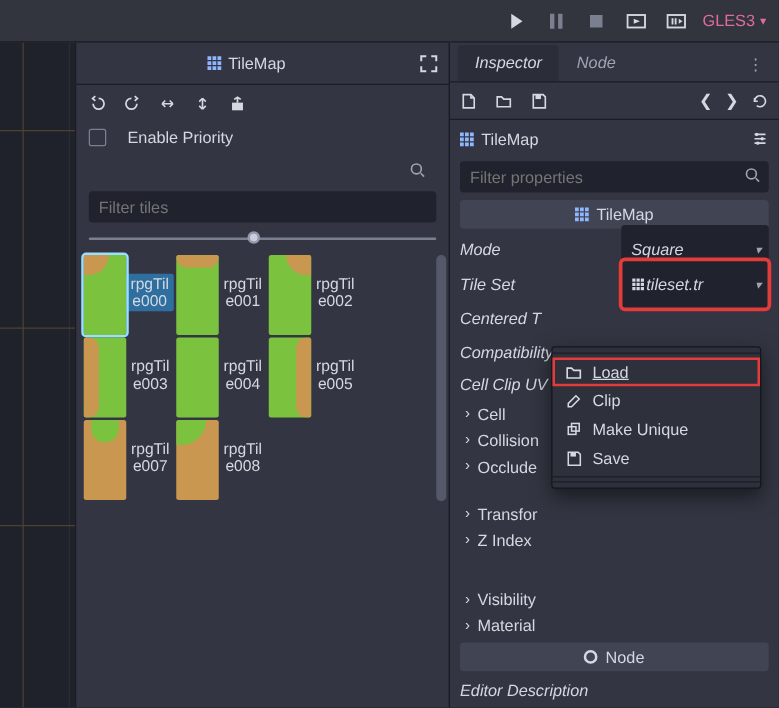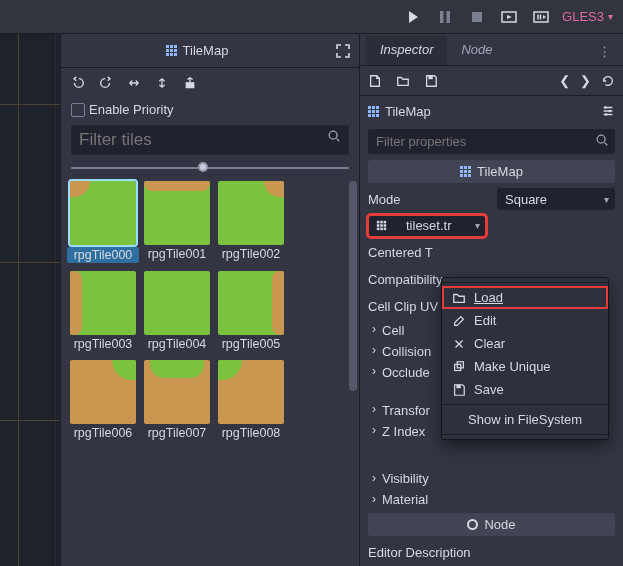--- a/index.html
+++ b/index.html
@@ -109,42 +109,43 @@
   .tile-toolbar {
     height: 30px;
     display: flex;
     align-items: center;
     gap: 14px;
     padding: 0 10px;
   }
   .tile-toolbar .tbtn { color: var(--text); cursor: pointer; display:flex;align-items:center; }
 
   .priority-row {
-    display:flex; align-items:center; gap:4px;
+    display:flex; align-items:center; gap:17px;
     padding: 4px 10px 6px 10px;
   }
   .priority-row .cb {
     width: 14px; height: 14px;
     border: 1px solid var(--text-dimmer);
     border-radius: 2px;
   }
 
   .filter-row {
     padding: 2px 10px 4px 10px;
     position: relative;
   }
   .filter-row input {
     width: 100%;
     background: var(--input-bg);
     border: none;
     border-radius: 3px;
     color: var(--text);
     padding: 5px 26px 5px 8px;
     outline: none;
-    font-size: 17px;
+    font-size: 13px;
+    margin-top: 28px;
   }
   .filter-row .search-ic {
     position: absolute; right: 18px; top: 6px; color: var(--text-dim);
   }
 
   .slider-row {
     height: 18px;
     padding: 0 10px;
     position: relative;
   }
@@ -165,21 +166,21 @@
     overflow: hidden;
     position: relative;
     padding: 4px 4px 4px 6px;
   }
   .tiles-grid {
     display:flex; flex-wrap: wrap;
     gap: 2px 2px;
   }
   .tile-item {
     width: 72px;
-    display:flex; flex-direction:column;
+    display:flex; flex-direction:row;
     align-items:center;
   }
   .tile-thumb {
     width: 66px; height: 64px;
     border-radius: 2px;
     position: relative;
     overflow: hidden;
   }
   .tile-item.sel .tile-thumb {
     outline: 2px solid #9adfff;
@@ -297,31 +298,32 @@
     margin: 3px 8px;
     height: 24px;
   }
   .class-header.node { gap:6px; }
 
   .prop-row {
     display:flex; align-items:center;
     height: 28px;
     padding: 0 8px 0 8px;
     gap: 6px;
+    font-style: italic;
   }
   .prop-row .label { flex:1; color: var(--text); }
   .prop-row .value-cell {
     width: 118px;
     background: var(--input-bg);
     border-radius:3px;
-    height: 22px;
+    height: 39px;
     display:flex; align-items:center;
     padding: 0 6px 0 8px;
     color: var(--text);
-    gap:19px;
+    gap:1px;
     position: relative;
   }
   .prop-row .value-cell .chev { margin-left:auto; font-size:10px; color: var(--text-dim); }
   .prop-row.highlighted .value-cell {
     outline: 3px solid var(--highlight-border);
     outline-offset: -1px;
   }
 
   .foldout {
     display:flex; align-items:center;
@@ -555,24 +557,20 @@
           <div class="tile-item">
             <div class="tile-thumb t5">
               <div class="dot" style="left: 20px; top: 22px;"></div>
               <div class="dot" style="left: 42px; top: 14px;"></div>
               <div class="dot" style="left: 12px; top: 44px;"></div>
               <div class="dot" style="left: 46px; top: 42px;"></div>
             </div>
             <div class="tile-label">rpgTile005</div>
           </div>
           <div class="tile-item">
-            <div class="tile-thumb t6"></div>
-            <div class="tile-label">rpgTile006</div>
-          </div>
-          <div class="tile-item">
             <div class="tile-thumb t7"></div>
             <div class="tile-label">rpgTile007</div>
           </div>
           <div class="tile-item">
             <div class="tile-thumb t8"></div>
             <div class="tile-label">rpgTile008</div>
           </div>
         </div>
       <div class="scrollbar">
           <div class="sb-thumb"></div>
@@ -675,20 +673,21 @@
 
     <div class="prop-row">
       <span class="label">Mode</span>
       <div class="value-cell">
         <span>Square</span>
         <span class="chev">▾</span>
       </div>
     </div>
 
     <div class="prop-row highlighted">
+      <span class="label">Tile Set</span>
       <div class="value-cell">
         <span class="grid-ic gray" style="transform:scale(.85)">
             <span></span>
             <span></span>
             <span></span>
             <span></span>
             <span></span>
             <span></span>
             <span></span>
             <span></span>
@@ -761,40 +760,31 @@
   <div class="mi highlight">
     <svg class="ic-sm" viewBox="0 0 16 16">
         <path d="M2 4 H6 L8 6 H14 V13 H2 Z" fill="none" stroke="currentColor" stroke-width="1.5"></path>
       </svg>
     <span>Load</span>
   </div>
   <div class="mi">
     <svg class="ic-sm" viewBox="0 0 16 16">
         <path d="M3 13 L3 10 L10 3 L13 6 L6 13 Z" fill="none" stroke="currentColor" stroke-width="1.4"></path>
       </svg>
-    <span>Edit</span>
-  </div>
-  <div class="mi">
-    <svg class="ic-sm" viewBox="0 0 16 16">
-        <path d="M4 4 L12 12 M12 4 L4 12" stroke="currentColor" stroke-width="1.6"></path>
-      </svg>
-    <span>Clear</span>
+    <span>Clip</span>
   </div>
   <div class="mi">
     <svg class="ic-sm" viewBox="0 0 16 16">
         <rect x="3" y="5" width="7" height="7" fill="none" stroke="currentColor" stroke-width="1.4"></rect>
         <rect x="6" y="2" width="7" height="7" fill="none" stroke="currentColor" stroke-width="1.4"></rect>
       </svg>
     <span>Make Unique</span>
   </div>
   <div class="mi">
     <svg class="ic-sm" viewBox="0 0 16 16">
         <path d="M3 2 H12 L14 4 V14 H3 Z" fill="none" stroke="currentColor" stroke-width="1.4"></path>
         <rect x="5" y="2" width="5" height="4" fill="currentColor"></rect>
       </svg>
     <span>Save</span>
   </div>
   <div class="sep"></div>
-  <div class="mi no-icon">
-    <span>Show in FileSystem</span>
-  </div>
   <div class="sep"></div>
 </div>
 
 </body></html>

